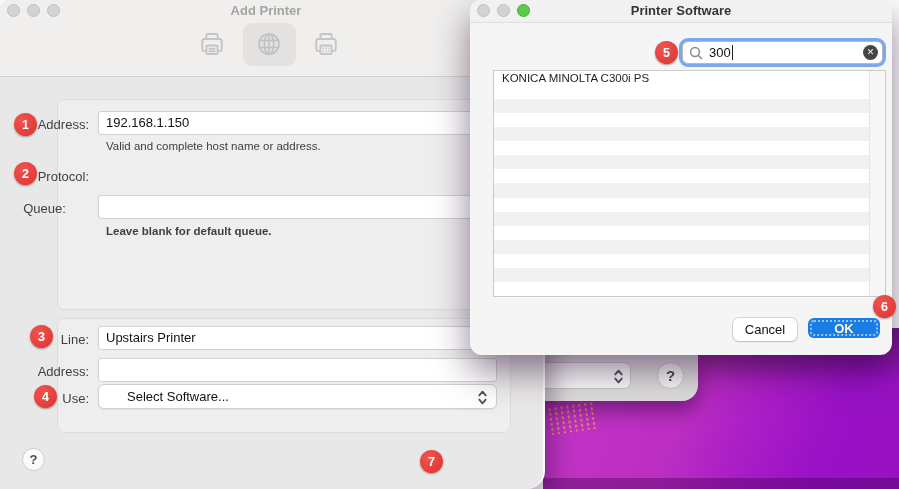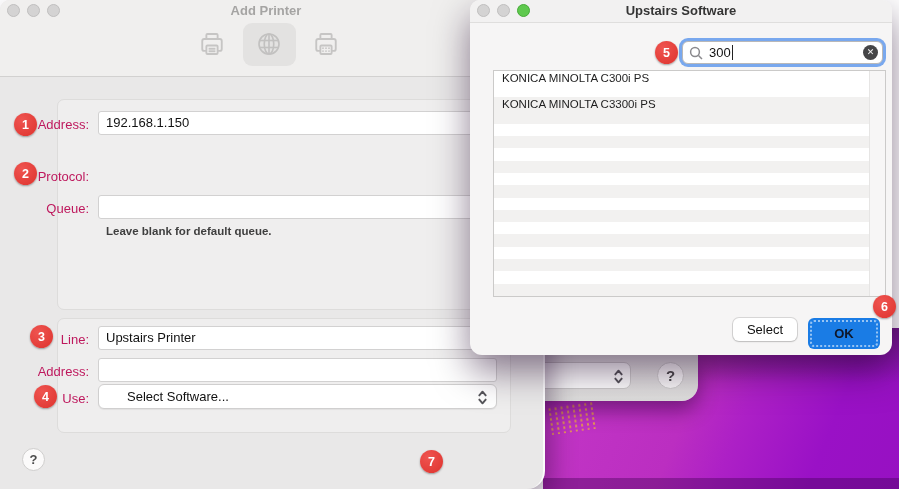--- a/index.html
+++ b/index.html
@@ -43,33 +43,33 @@
     font-size:13px; font-weight:700; color:#a5a4a3; }
   #add-window .tab-selected { position:absolute; left:243px; top:23px; width:53px; height:43px;
     background:#e3e2e1; border-radius:9px; }
   .tb-icon { position:absolute; top:29px; width:30px; height:30px; }
   #tb-icon-1 { left:197px; } #tb-icon-2 { left:254px; } #tb-icon-3 { left:311px; }
 
   .gbox { position:absolute; left:57px; width:454px; background:#efeeee; border:1px solid #dddcdb; border-radius:7px; }
   #gbox-connection { top:99px; height:211px; }
   #gbox-identity   { top:318px; height:115px; }
 
-  .flabel { position:absolute; left:0; width:89px; text-align:right; font-size:13px; color:#be185d; }
+  .flabel { position:absolute; left:0; width:89px; text-align:right; font-size:13px; color:#404040; }
   .tfield { position:absolute; left:98px; width:399px; height:24px; background:#ffffff;
     border:1px solid #d2d1d1; border-radius:3px; font-size:13px; color:#111;
     line-height:22px; padding-left:7px; white-space:nowrap; overflow:hidden; }
   .popup  { position:absolute; left:98px; width:399px; height:25px; background:#ffffff;
     border:1px solid #d0cfcf; border-radius:6px; font-size:13px; color:#111;
     line-height:23px; padding-left:13px; box-shadow:0 1px 1px rgba(0,0,0,.06); }
   .popup .chevrons { position:absolute; right:8px; top:4px; }
   .fhelp { position:absolute; left:106px; font-size:11.5px; color:#3f3f3f; }
 
   #lbl-address  { top:117px; } #fld-address  { top:111px; } #help-address { top:140px; }
   #lbl-protocol { top:169px; } #pop-protocol { top:162px; }
-  #lbl-queue    { top:201px; } #fld-queue    { top:195px; } #help-queue   { top:225px;font-weight:bold; }
+  #lbl-queue    { top:201px;text-align:center; } #fld-queue    { top:195px; } #help-queue   { top:225px;font-weight:bold; }
   #lbl-name     { top:332px; } #fld-name     { top:326px; }
   #lbl-location { top:364px; } #fld-location { top:358px; }
   #lbl-use      { top:391px; } #pop-use      { top:384px;padding-left:28px; }
 
   #add-help { position:absolute; left:22px; top:448px; width:23px; height:23px; border-radius:50%;
     background:#fbfafa; border:1px solid #cfcecd; color:#4a4a4a; font-size:13px; font-weight:700;
     display:flex; align-items:center; justify-content:center; }
   #add-button { position:absolute; left:450px; top:451px; width:73px; height:26px; background:#ffffff;
     border-radius:7px; box-shadow:0 0 0 1px rgba(0,0,0,.12), 0 1px 2px rgba(0,0,0,.12);
     font-size:13px; color:#111; display:flex; align-items:center; justify-content:center; }
@@ -97,22 +97,22 @@
     background:#ffffff; border:1px solid #cbcac9; display:flex; flex-direction:column; }
   #sw-list .row { flex:1 1 auto; font-size:11.5px; color:#1e1e1e; line-height:14px; padding-left:8px;
     white-space:nowrap; overflow:hidden; }
   #sw-list .row:nth-child(even) { background:#f2f1f0; }
   #sw-scrollbar { position:absolute; right:0; top:0; width:16px; height:100%;
     background:#f7f6f6; border-left:1px solid #e6e5e4; }
 
   #cancel-button { position:absolute; left:263px; top:318px; width:64px; height:23px; background:#ffffff;
     border-radius:6px; box-shadow:0 0 0 1px rgba(0,0,0,.12), 0 1px 2px rgba(0,0,0,.12);
     font-size:13px; color:#111; display:flex; align-items:center; justify-content:center; }
-  #ok-button { position:absolute; left:338px; top:318px; width:72px; height:31px; background:#1a7ce5;
-    border-radius:6px; font-size:13px; font-weight:700; color:#0f172a;
+  #ok-button { position:absolute; left:338px; top:318px; width:72px; height:20px; background:#1a7ce5;
+    border-radius:6px; font-size:13px; font-weight:700; color:#fef9c3;
     display:flex; align-items:center; justify-content:center;
     outline:2px dotted rgba(255,255,255,.55); outline-offset:-4px; }
 
   
   .badge { position:absolute; z-index:5; width:23px; height:23px; border-radius:50%;
     background:radial-gradient(circle at 35% 30%, #ef5450, #e23b36 75%);
     color:#fff; font-size:12.5px; font-weight:700;
     display:flex; align-items:center; justify-content:center; box-shadow:0 1px 2px rgba(0,0,0,.35); }
   #badge-1 { left:14px;  top:113px; }
   #badge-2 { left:14px;  top:162px; }
@@ -186,20 +186,21 @@
             <circle cx="14.4" cy="17.6" r=".7"></circle>
         </g>
       </svg>
     </span>
 
     <div class="gbox" id="gbox-connection"></div>
     <div class="gbox" id="gbox-identity"></div>
 
     <div class="flabel" id="lbl-address">Address:</div>
     <div class="tfield" id="fld-address">192.168.1.150</div>
+    <div class="fhelp" id="help-address">Valid and complete host name or address.</div>
 
     <div class="flabel" id="lbl-protocol">Protocol:</div>
 
     <div class="flabel" id="lbl-queue">Queue:</div>
     <div class="tfield" id="fld-queue"></div>
     <div class="fhelp" id="help-queue">Leave blank for default queue.</div>
 
     <div class="flabel" id="lbl-name">Line:</div>
     <div class="tfield" id="fld-name">Upstairs Printer</div>
 
@@ -220,55 +221,54 @@
     <div id="add-help">?</div>
   </div>
 
   <div id="ps-window">
     <div class="titlebar"></div>
     <div class="lights">
       <span class="light"></span>
       <span class="light"></span>
       <span class="light green"></span>
     </div>
-    <div class="win-title">Upstairs Software</div>
+    <div class="win-title">Printer Software</div>
 
     <div id="search-field">
       <span class="mag">
         <svg width="14" height="14" viewBox="0 0 14 14" fill="none" stroke="#8a898d" stroke-width="1.5">
             <circle cx="6" cy="6" r="4.4"></circle>
             <line x1="9.5" y1="9.5" x2="13" y2="13"></line>
           </svg>
       </span>
       <span class="stext">300</span>
       <span class="caret"></span>
       <span id="search-clear">✕</span>
     </div>
 
     <div id="sw-list">
       <div class="row">KONICA MINOLTA C300i PS</div>
-      <div class="row">KONICA MINOLTA C3300i PS</div>
       <div class="row"></div>
       <div class="row"></div>
       <div class="row"></div>
       <div class="row"></div>
       <div class="row"></div>
       <div class="row"></div>
       <div class="row"></div>
       <div class="row"></div>
       <div class="row"></div>
       <div class="row"></div>
       <div class="row"></div>
       <div class="row"></div>
       <div class="row"></div>
       <div class="row"></div>
       <div id="sw-scrollbar"></div>
     </div>
 
-    <div id="cancel-button">Select</div>
+    <div id="cancel-button">Cancel</div>
     <div id="ok-button">OK</div>
   </div>
 
   <div class="badge" id="badge-1">1</div>
   <div class="badge" id="badge-2">2</div>
   <div class="badge" id="badge-3">3</div>
   <div class="badge" id="badge-4">4</div>
   <div class="badge" id="badge-5">5</div>
   <div class="badge" id="badge-6">6</div>
   <div class="badge" id="badge-7">7</div>

